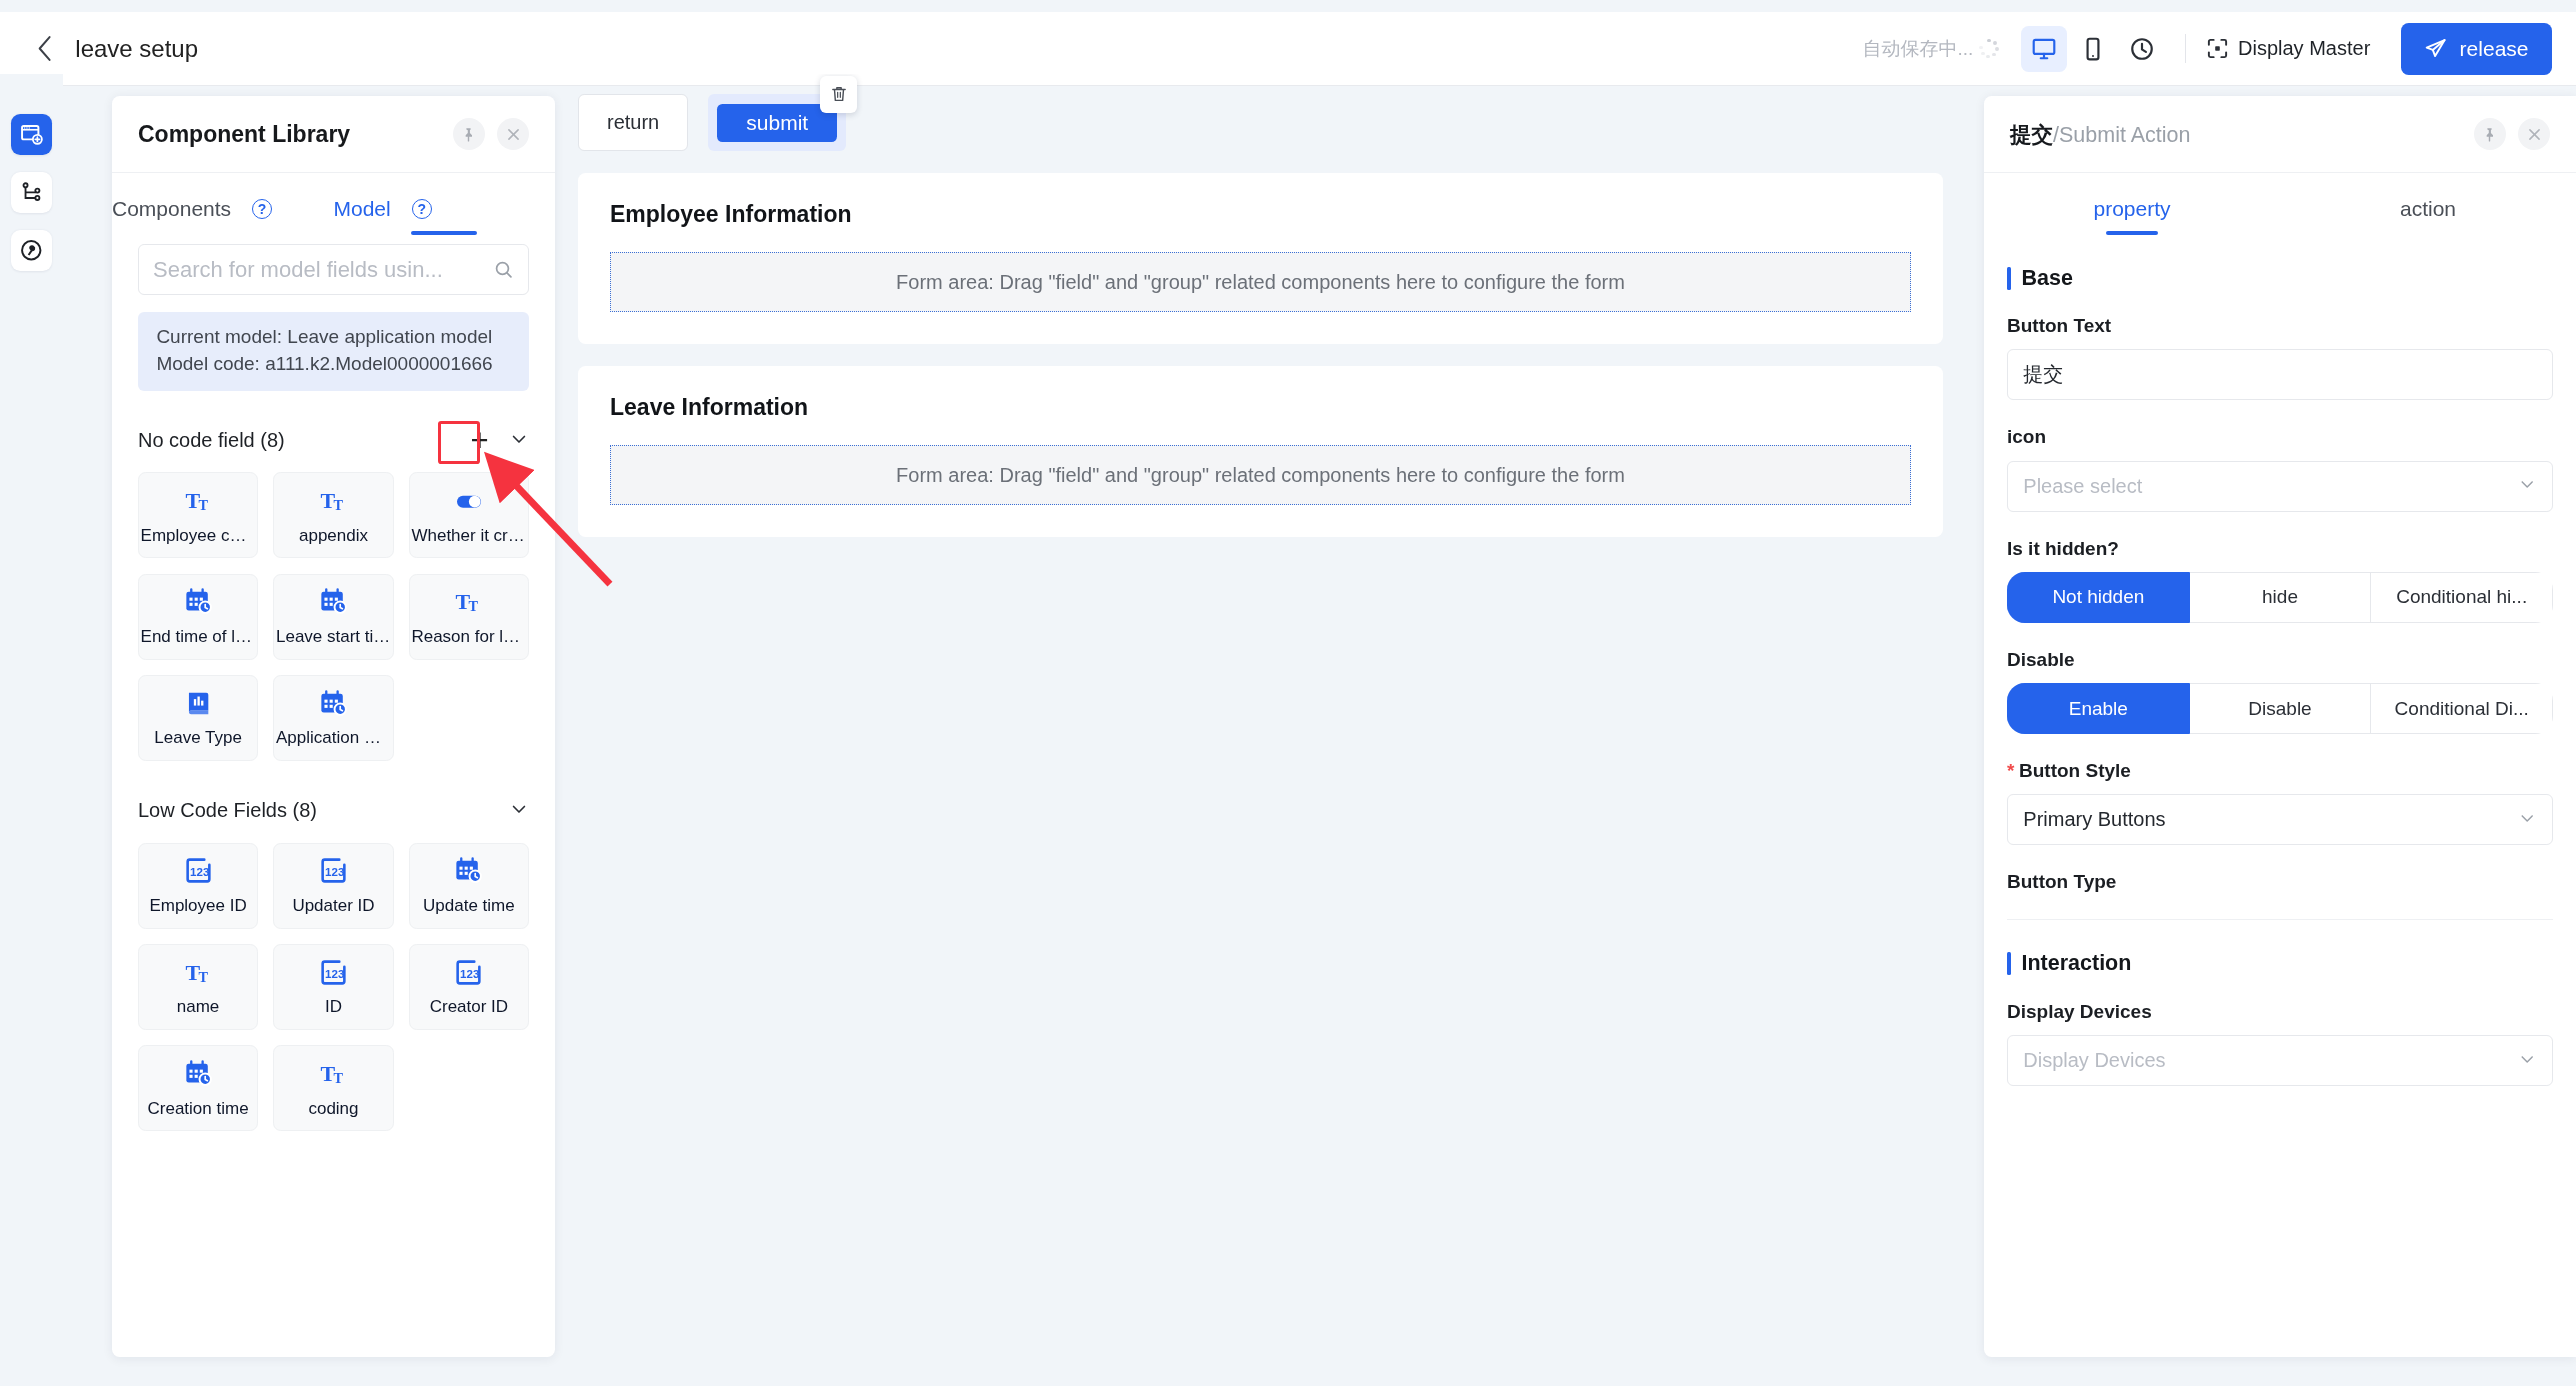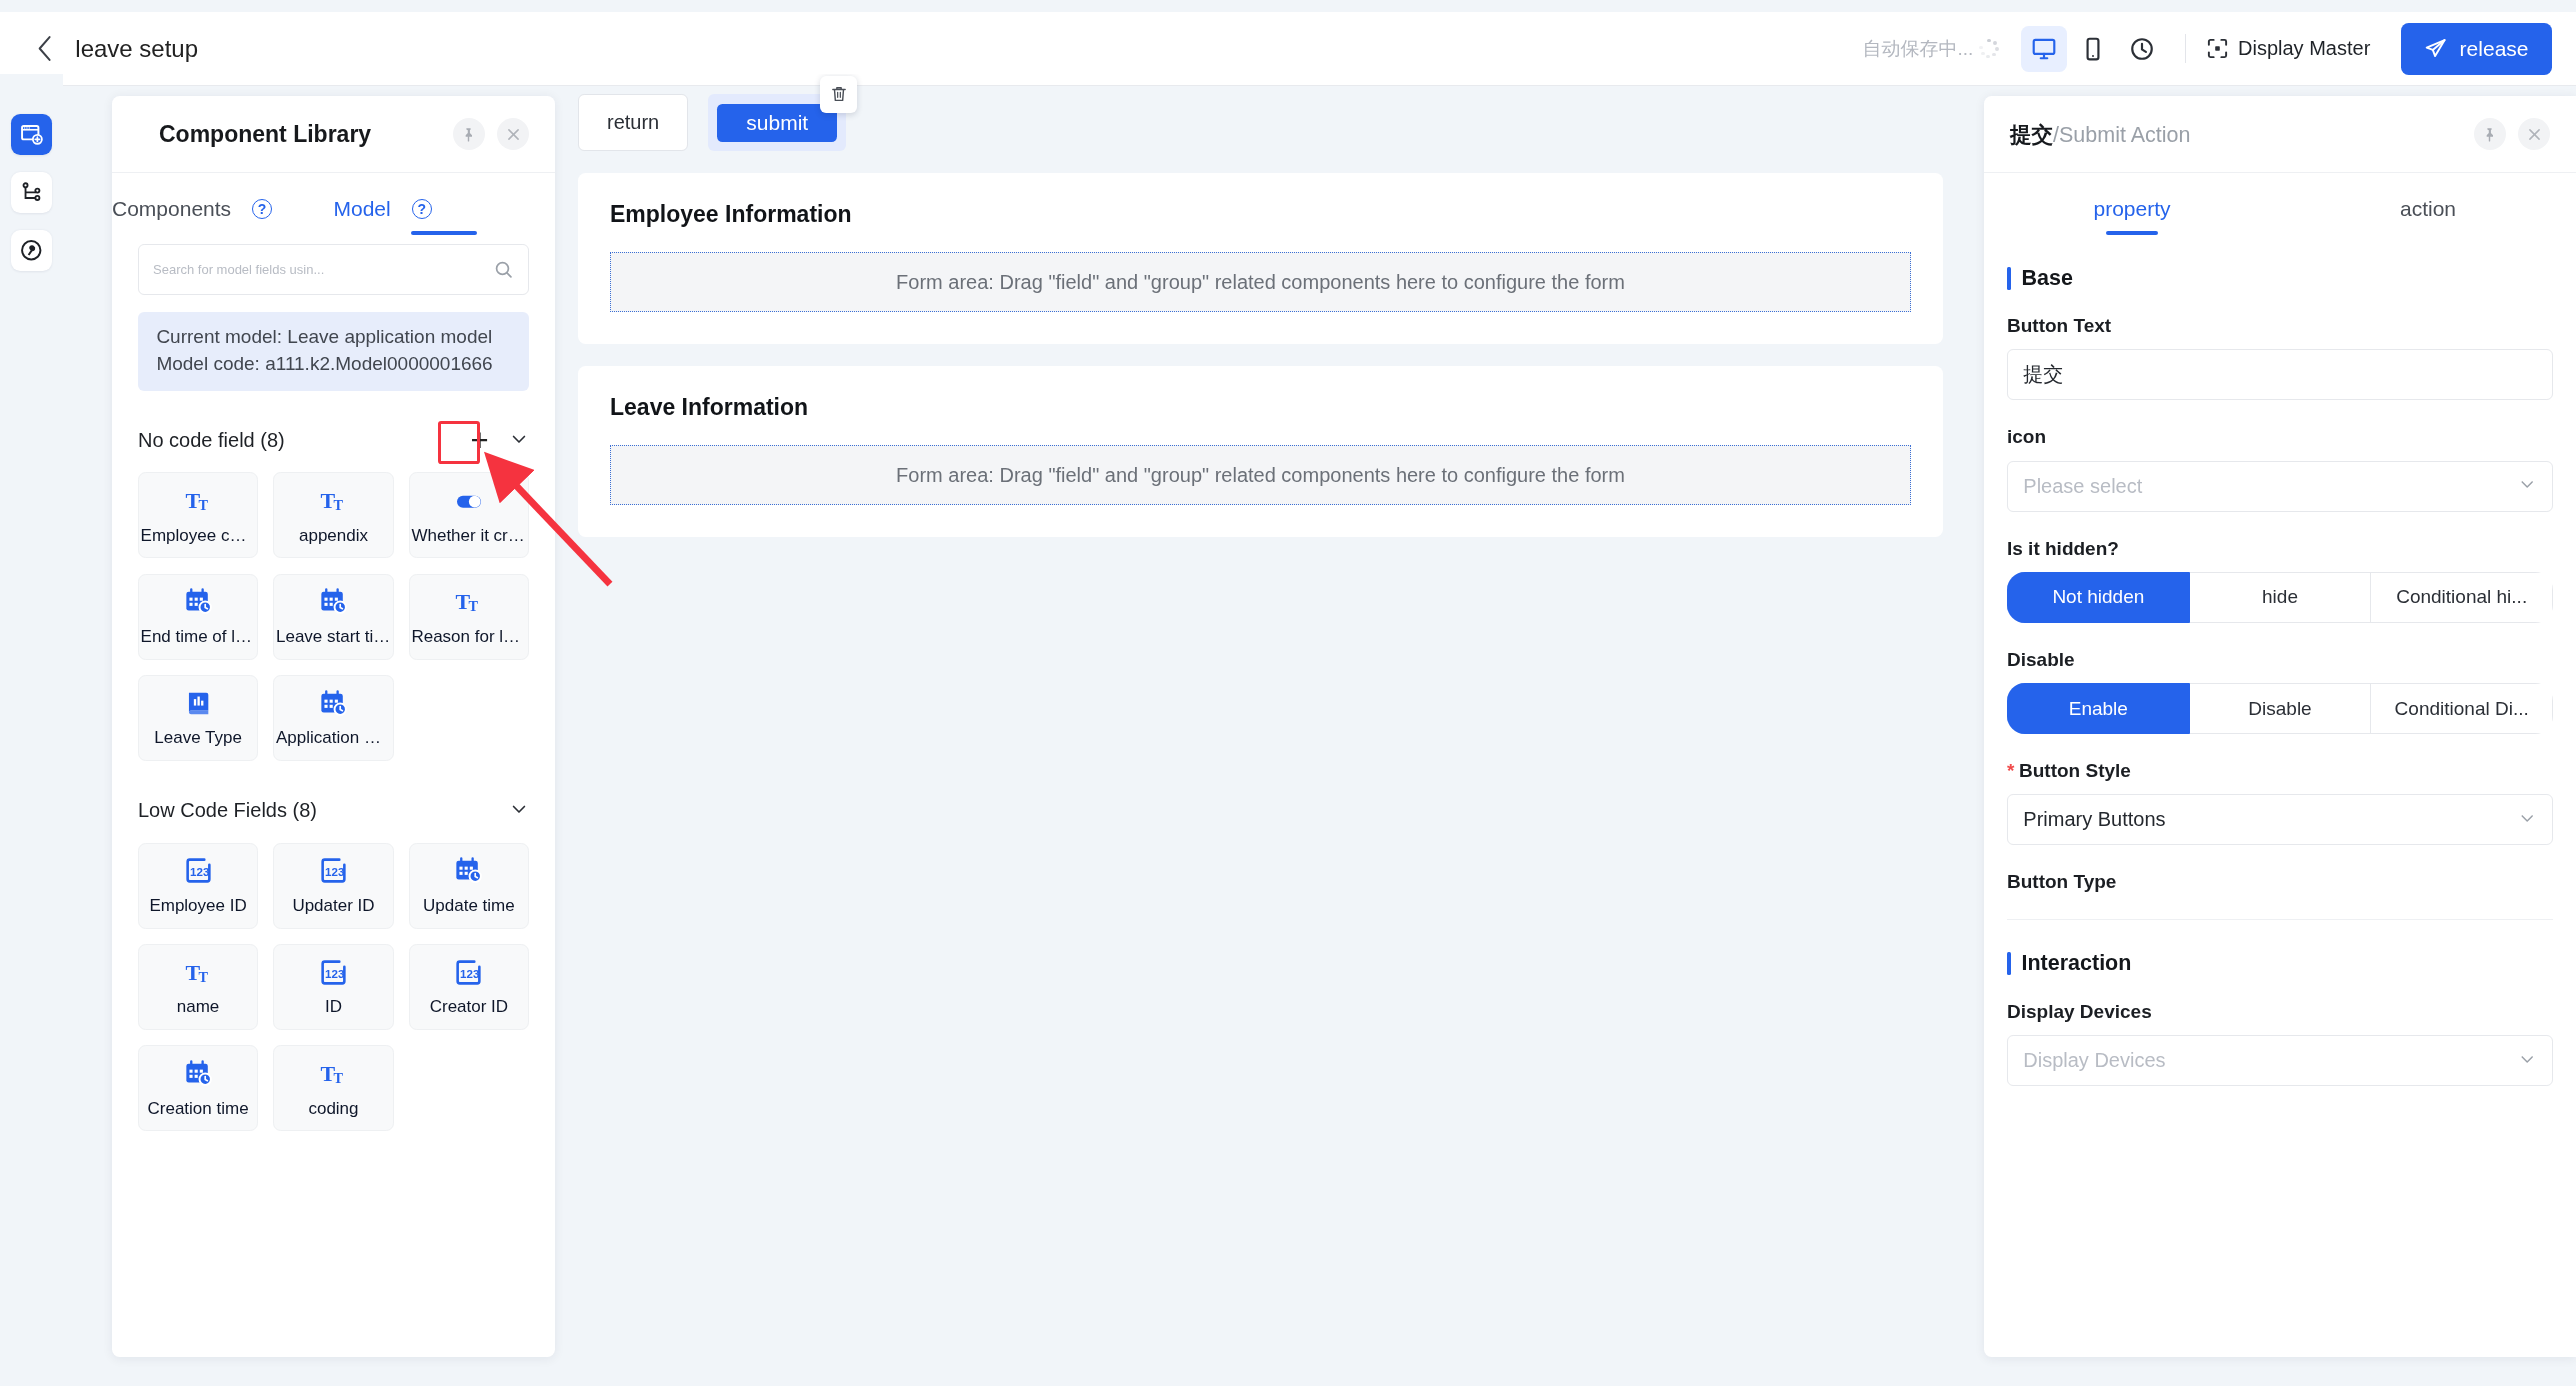--- a/index.html
+++ b/index.html
@@ -78,21 +78,21 @@
   .lib-panel {
     position: absolute; top: 96px; left: 112px; width: 443px; height: 1261px;
     background: #fff; border-radius: 7.7px; overflow: hidden;
     box-shadow: 0 1.5px 10.7px rgba(20,30,60,.07);
     display: flex; flex-direction: column;
   }
   .lib-head {
     height: 77px; display: flex; align-items: center;
     padding: 0 26px; border-bottom: 0.8px solid #eef0f3; flex: 0 0 auto;
   }
-  .lib-title { font-size: 23px; font-weight: bold; color: #17191c; margin-left: 21px; }
+  .lib-title { font-size: 23px; font-weight: bold; color: #17191c; }
   .head-icons { margin-left: auto; display: flex; gap: 12.3px; }
   .round-btn {
     width: 32px; height: 32px; border-radius: 50%; background: #f2f3f5;
     display: flex; align-items: center; justify-content: center; cursor: pointer;
   }
   .lib-tabs {
     display: flex; height: 71px; flex: 0 0 auto;
   }
   .lib-tab {
     flex: 1; display: flex; align-items: center; justify-content: flex-start;
@@ -109,21 +109,21 @@
     width: 20px; height: 20px; border: 1.5px solid #2563eb; border-radius: 50%;
     color: #2563eb; font-size: 14px; display: flex;
     align-items: center; justify-content: center; font-weight: bold;
   }
   .lib-body { flex: 1 1 auto; padding: 0 26px; overflow: hidden; position: relative; }
   .search-box {
     height: 51px; border: 0.8px solid #e6e8ec; border-radius: 6.1px;
     display: flex; align-items: center; padding: 0 14px;
   }
   .search-box input {
-    flex: 1; border: none; outline: none; font-size: 13px; color: #1d4ed8;
+    flex: 1; border: none; outline: none; font-size: 22px; color: #1d4ed8;
     font-family: "Liberation Sans", sans-serif; background: transparent;
   }
   .search-box input::placeholder { color: #b8bcc4; }
   .model-badge {
     margin-top: 17px; background: #e7edfb; border-radius: 6.1px;
     padding: 12.3px 18.4px; line-height: 1.42;
   }
   .model-badge div { font-size: 19px; color: #41464f; }
   .group-head {
     display: flex; align-items: center; margin-top: 28px; height: 43px;

